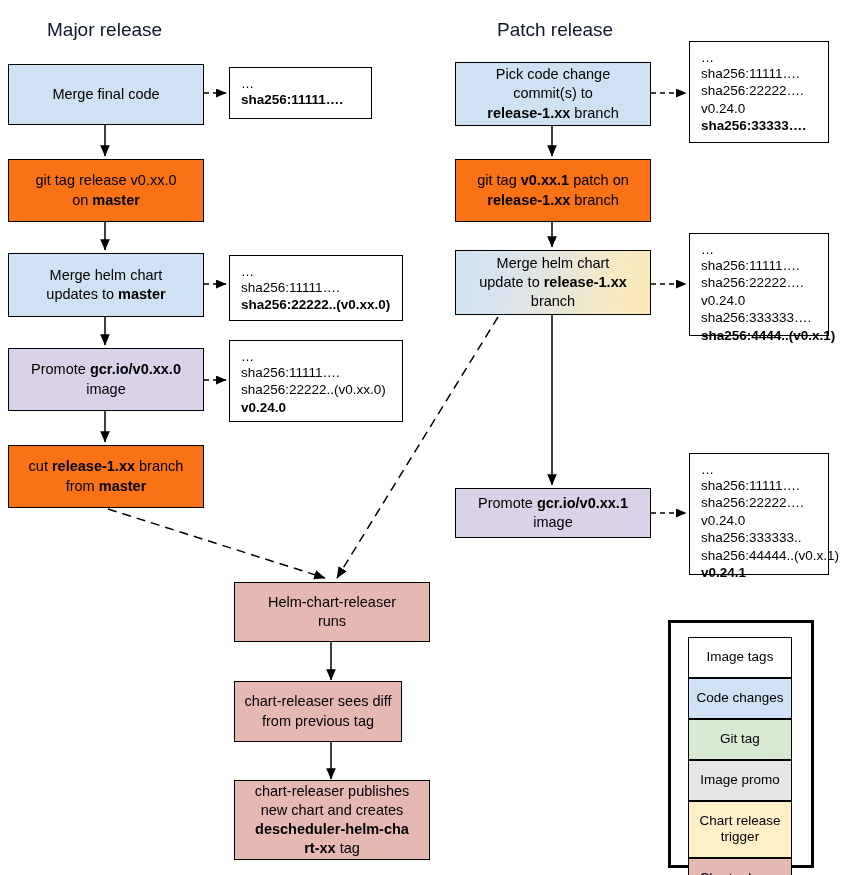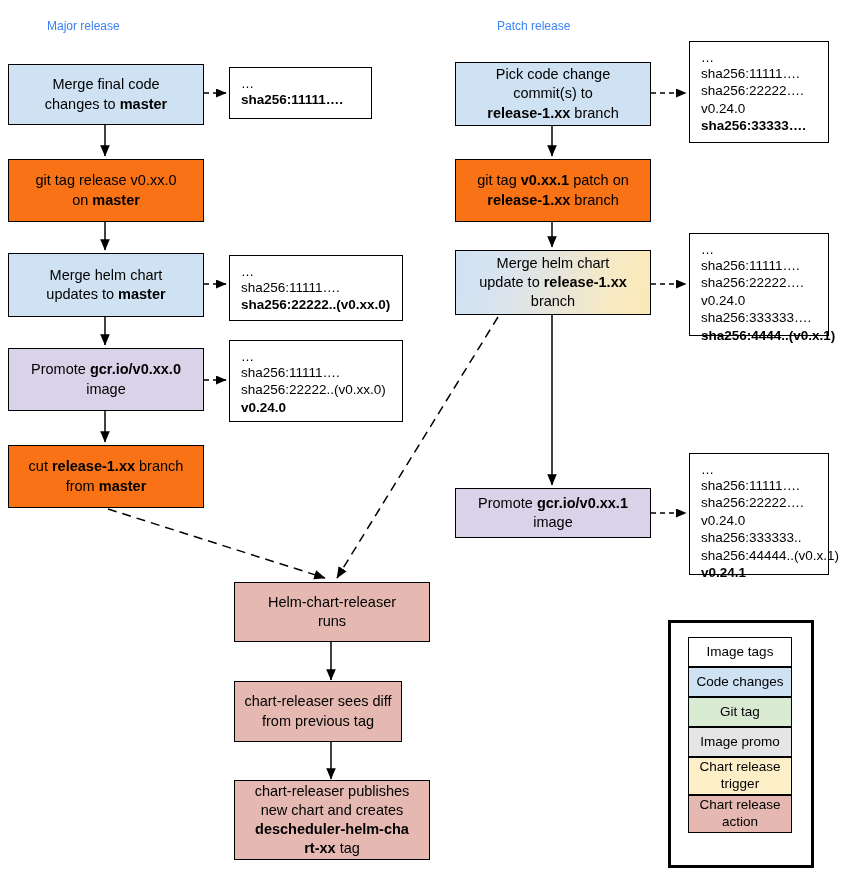--- a/index.html
+++ b/index.html
@@ -17,22 +17,22 @@
     background:#ffffff;
   }
   #edges{
     position:absolute;
     left:0; top:0;
     width:853px; height:875px;
     pointer-events:none;
   }
   .col-title{
     position:absolute;
-    font-size:12px;
-    color:#3b82f6;
+    font-size:19px;
+    color:#0f172a;
     white-space:nowrap;
   }
   .node{
     position:absolute;
     box-sizing:border-box;
     border:1px solid #000000;
     display:flex;
     align-items:center;
     justify-content:center;
     text-align:center;
@@ -69,21 +69,21 @@
     border:3px solid #000000;
     background:#ffffff;
     padding:14px 17px;
   }
   .legend-item{
     box-sizing:border-box;
     border:1px solid #000000;
     font-size:13.5px;
     line-height:1.25;
     text-align:center;
-    padding:0 4px;
+    padding:11px 4px;
     width:104px;
     display:flex;
     align-items:center;
     justify-content:center;
     min-height:30px;
   }
   .legend-item.two{min-height:38px;}
   .c-white{background:#ffffff;}
 </style>
 </head>
@@ -133,21 +133,20 @@
       <line x1="498" y1="317" x2="337" y2="578"></line>
     </g>
   </svg>
 
   <div class="col-title" style="left:47px; top:19px;">Major release</div>
   <div class="col-title" style="left:497px; top:19px;">Patch release</div>
 
   <div class="node c-code" style="left:8px; top:64px; width:196px; height:61px;">
     <div class="inner">
       <div>Merge final code</div>
-      <div><span>changes to </span><b>master</b></div>
     </div>
   </div>
 
   <div class="node c-git" style="left:8px; top:159px; width:196px; height:63px;">
     <div class="inner">
       <div>git tag release v0.xx.0</div>
       <div><span>on </span><b>master</b></div>
     </div>
   </div>
 

